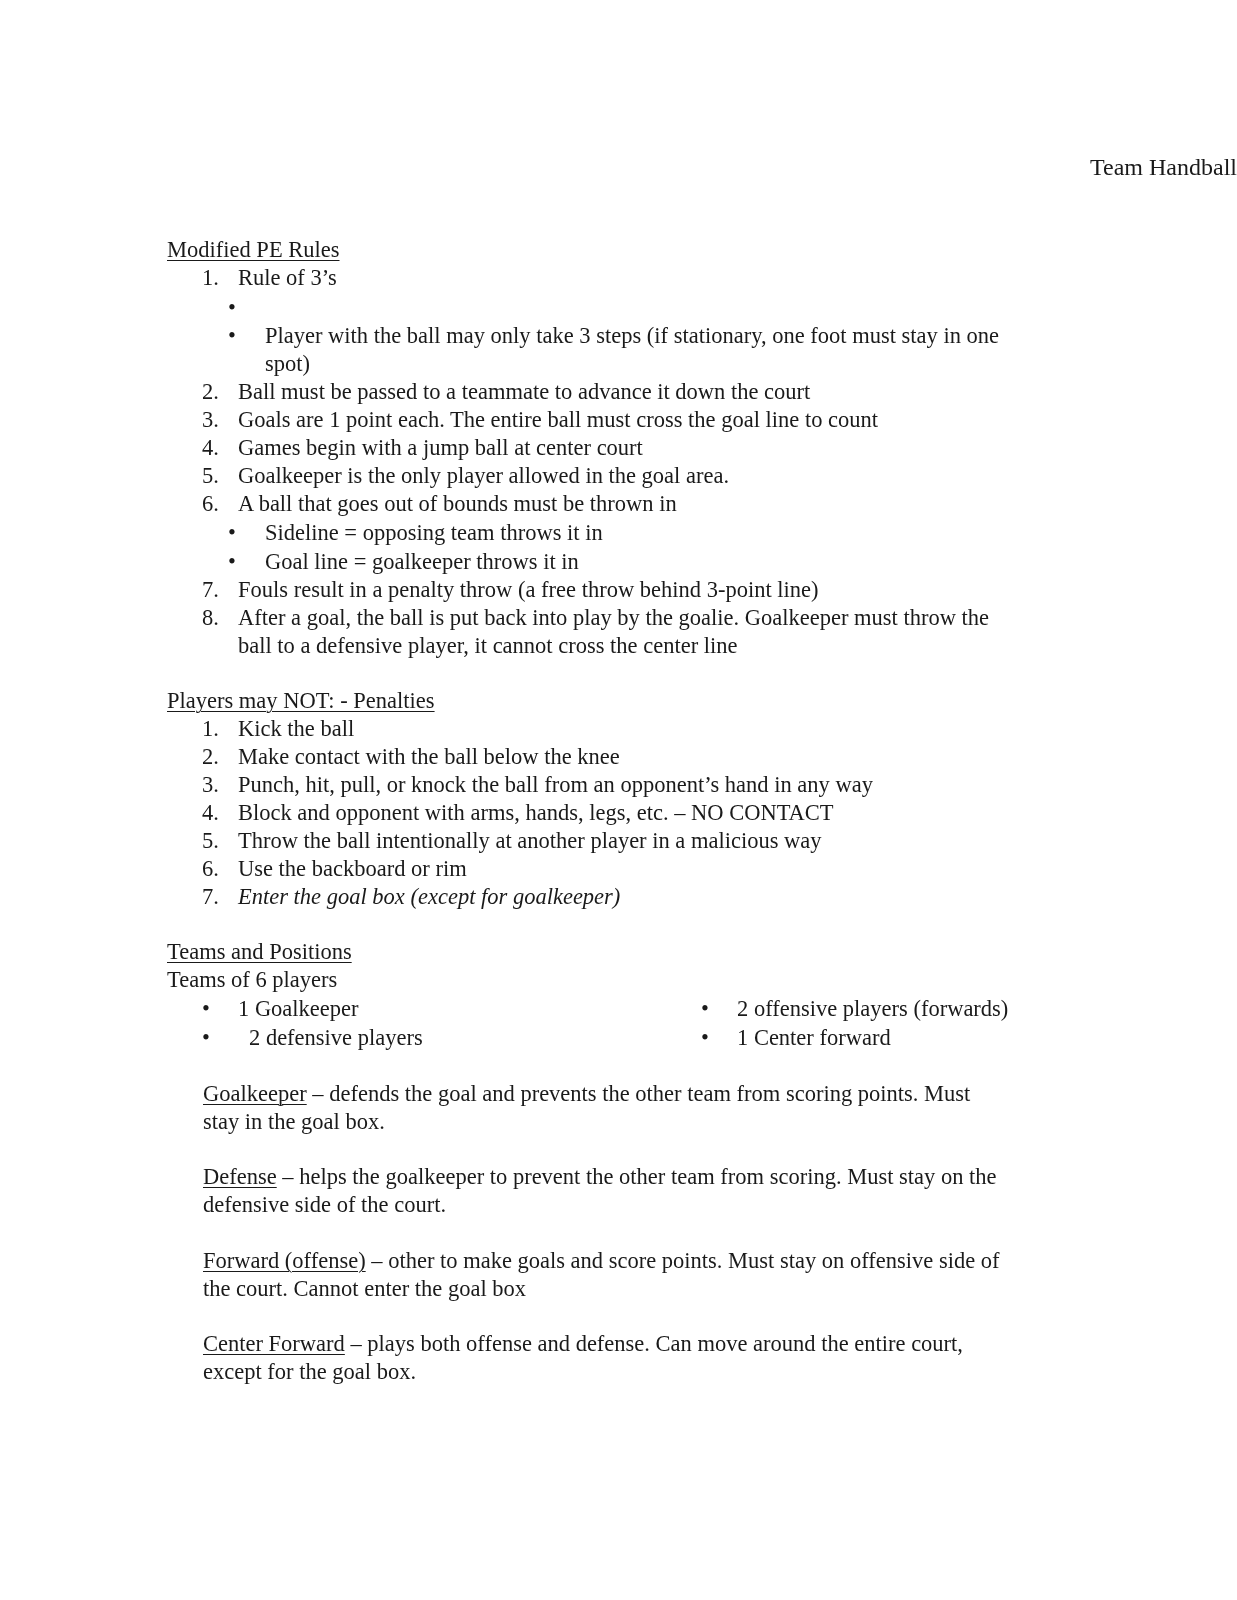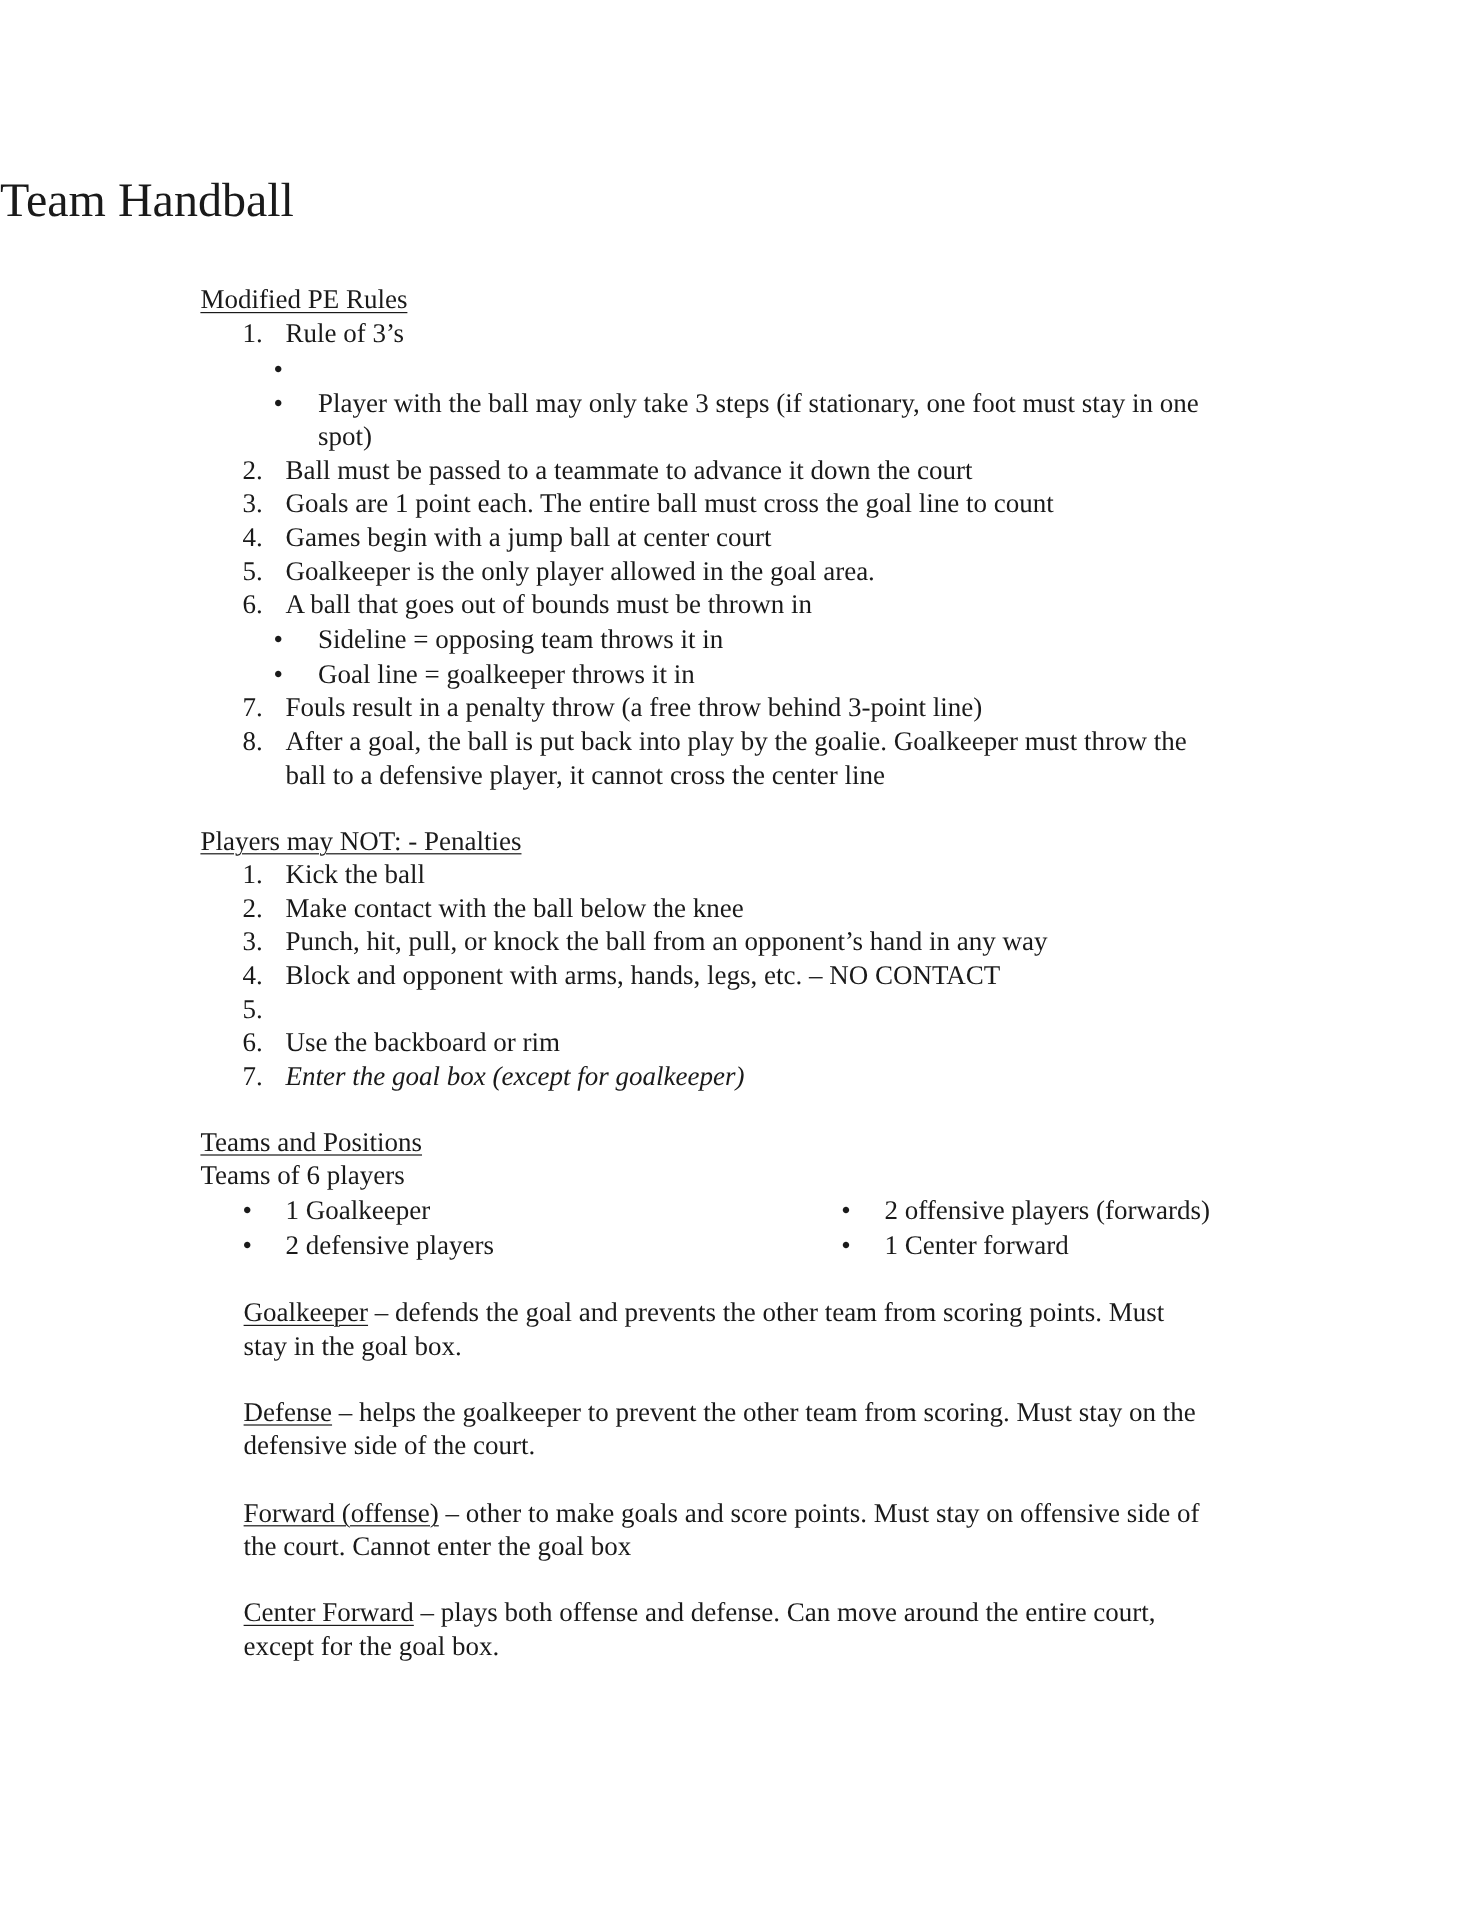--- a/index.html
+++ b/index.html
@@ -1,20 +1,20 @@
 <!DOCTYPE html>
 <html><head>
 <meta charset="utf-8">
 <style>
   html, body { margin:0; padding:0; background:#ffffff; }
   body { width:1237px; height:1600px; position:relative; overflow:hidden;
          font-family:"Liberation Serif", "DejaVu Serif", serif; color:#1a1a1a; }
   .page { position:absolute; left:0; top:0; width:1237px; height:1600px; }
-  .title { position:absolute; left:0; width:1237px; top:142px; text-align:left;
-           font-size:40px; line-height:50px; }
+  .title { position:absolute; left:0; width:1237px; top:142px; text-align:right;
+           font-size:24px; line-height:50px; }
   .abs { position:absolute; font-size:22.5px; line-height:28px; white-space:nowrap;margin-left:24px; }
   .u { text-decoration:underline; text-underline-offset:3px; text-decoration-thickness:1px; }
 </style>
 </head>
 <body>
 
 <div class="page">
 
   <div class="title">Team Handball</div>
 
@@ -55,32 +55,33 @@
   <div class="abs u" style="left:143px;top:687px;">Players may NOT: - Penalties</div>
   <div class="abs" style="left:178px;top:715px;">1.</div>
   <div class="abs" style="left:214px;top:715px;">Kick the ball</div>
   <div class="abs" style="left:178px;top:743px;">2.</div>
   <div class="abs" style="left:214px;top:743px;">Make contact with the ball below the knee</div>
   <div class="abs" style="left:178px;top:771px;">3.</div>
   <div class="abs" style="left:214px;top:771px;">Punch, hit, pull, or knock the ball from an opponent’s hand in any way</div>
   <div class="abs" style="left:178px;top:799px;">4.</div>
   <div class="abs" style="left:214px;top:799px;">Block and opponent with arms, hands, legs, etc. – NO CONTACT</div>
   <div class="abs" style="left:178px;top:827px;">5.</div>
+  <div class="abs" style="left:214px;top:827px;">Throw the ball intentionally at another player in a malicious way</div>
   <div class="abs" style="left:178px;top:855px;">6.</div>
   <div class="abs" style="left:214px;top:855px;">Use the backboard or rim</div>
   <div class="abs" style="left:178px;top:883px;">7.</div>
   <div class="abs" style="left:214px;top:883px;font-style:italic;">Enter the goal box (except for goalkeeper)</div>
 
   <div class="abs u" style="left:143px;top:938px;">Teams and Positions</div>
   <div class="abs" style="left:143px;top:966px;">Teams of 6 players</div>
 
   <div class="abs" style="left:178px;top:995px;">•</div>
   <div class="abs" style="left:214px;top:995px;">1 Goalkeeper</div>
   <div class="abs" style="left:178px;top:1024px;">•</div>
-  <div class="abs" style="left:214px;top:1024px;">2 defensive players</div>
+  <div class="abs" style="left:225px;top:1024px;">2 defensive players</div>
 
   <div class="abs" style="left:677px;top:995px;">•</div>
   <div class="abs" style="left:713px;top:995px;">2 offensive players (forwards)</div>
   <div class="abs" style="left:677px;top:1024px;">•</div>
   <div class="abs" style="left:713px;top:1024px;text-align:center;">1 Center forward</div>
 
   <div class="abs" style="left:179px;top:1080px;">
     <span class="u">Goalkeeper</span><span> – defends the goal and prevents the other team from scoring points. Must</span>
   </div>
   <div class="abs" style="left:179px;top:1108px;">stay in the goal box.</div>

